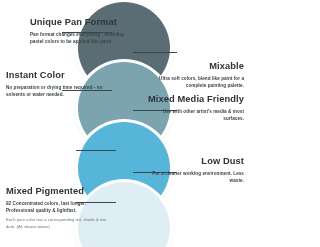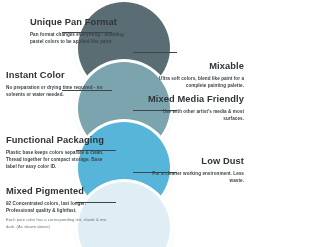--- a/index.html
+++ b/index.html
@@ -121,24 +121,20 @@
   <div class="callout left c1">
     <p class="callout-title" style="color: rgb(47, 52, 55);">Unique Pan Format</p>
     <p class="callout-body" style="color: rgb(60, 68, 72);">Pan format changes everything - enabling pastel colors to be applied like paint.</p>
   </div>
 
   <div class="callout left c2">
     <p class="callout-title" style="color: rgb(47, 52, 55);">Instant Color</p>
     <p class="callout-body" style="color: rgb(60, 68, 72);">No preparation or drying time required - no solvents or water needed.</p>
   </div>
 
-  <div class="callout left c3">
-    <p class="callout-title" style="color: rgb(47, 52, 55);">Functional Packaging</p>
-    <p class="callout-body" style="color: rgb(60, 68, 72);">Plastic base keeps colors separate &amp; clean. Thread together for compact storage. Base label for easy color ID.</p>
-  </div>
 
   <div class="callout left c4">
     <p class="callout-title" style="color: rgb(47, 52, 55);">Mixed Pigmented</p>
     <p class="callout-body" style="color: rgb(60, 68, 72);">92 Concentrated colors, last longer. Professional quality &amp; lightfast.</p>
     <p class="callout-note" style="color: rgb(106, 116, 121);">Each pure color has a corresponding tint, shade &amp; mix dark. (As shown above)</p>
   </div>
 
   <div class="callout right c5">
     <p class="callout-title" style="color: rgb(47, 52, 55);">Mixable</p>
     <p class="callout-body" style="color: rgb(60, 68, 72);">Ultra soft colors, blend like paint for a complete painting palette.</p>

